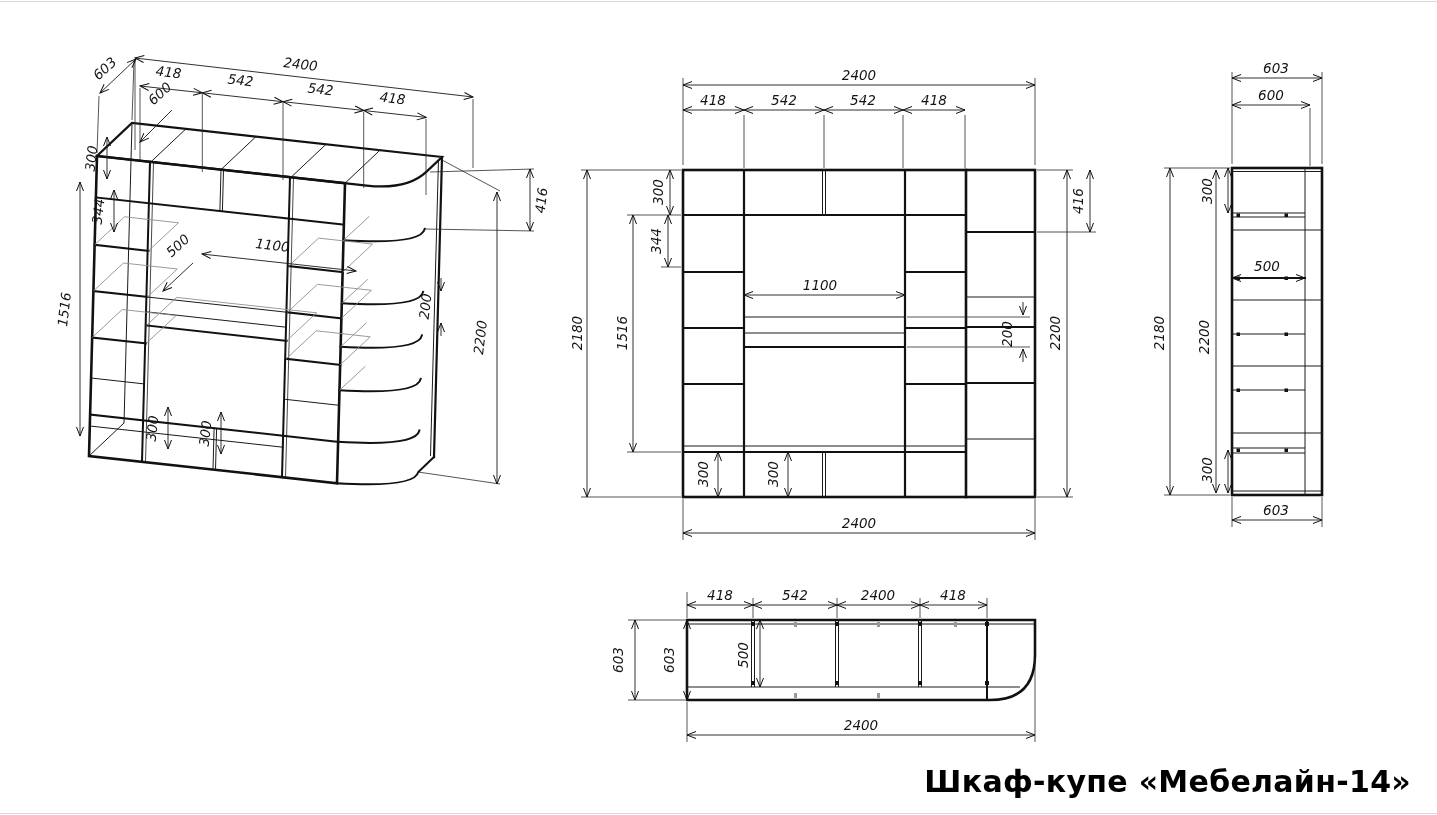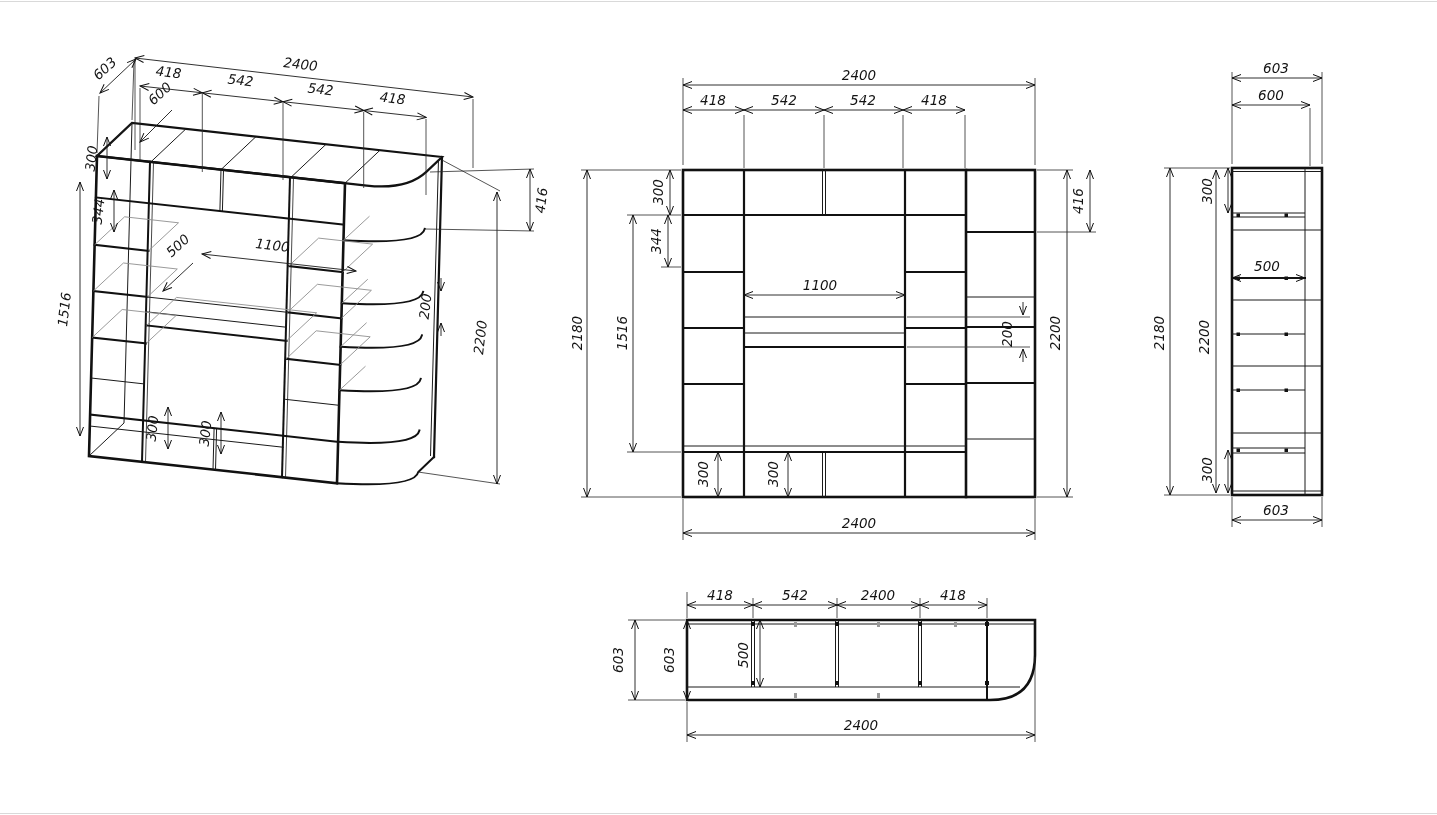--- a/index.html
+++ b/index.html
@@ -358,13 +358,14 @@
       <text class="lbl" x="195" y="20">542</text>
       <text class="lbl" x="278" y="20">2400</text>
       <text class="lbl" x="353" y="20">418</text>
       <text class="lbl" x="23" y="80" transform="rotate(-90 23 80)">603</text>
       <text class="lbl" x="74" y="80" transform="rotate(-90 74 80)">603</text>
       <text class="lbl" x="148" y="75" transform="rotate(-90 148 75)">500</text>
       <text class="lbl" x="261" y="150">2400</text>
     </g>
   </svg>
 
+  <div id="title">Шкаф-купе «Мебелайн-14»</div>
 </div>
 
 </body></html>

